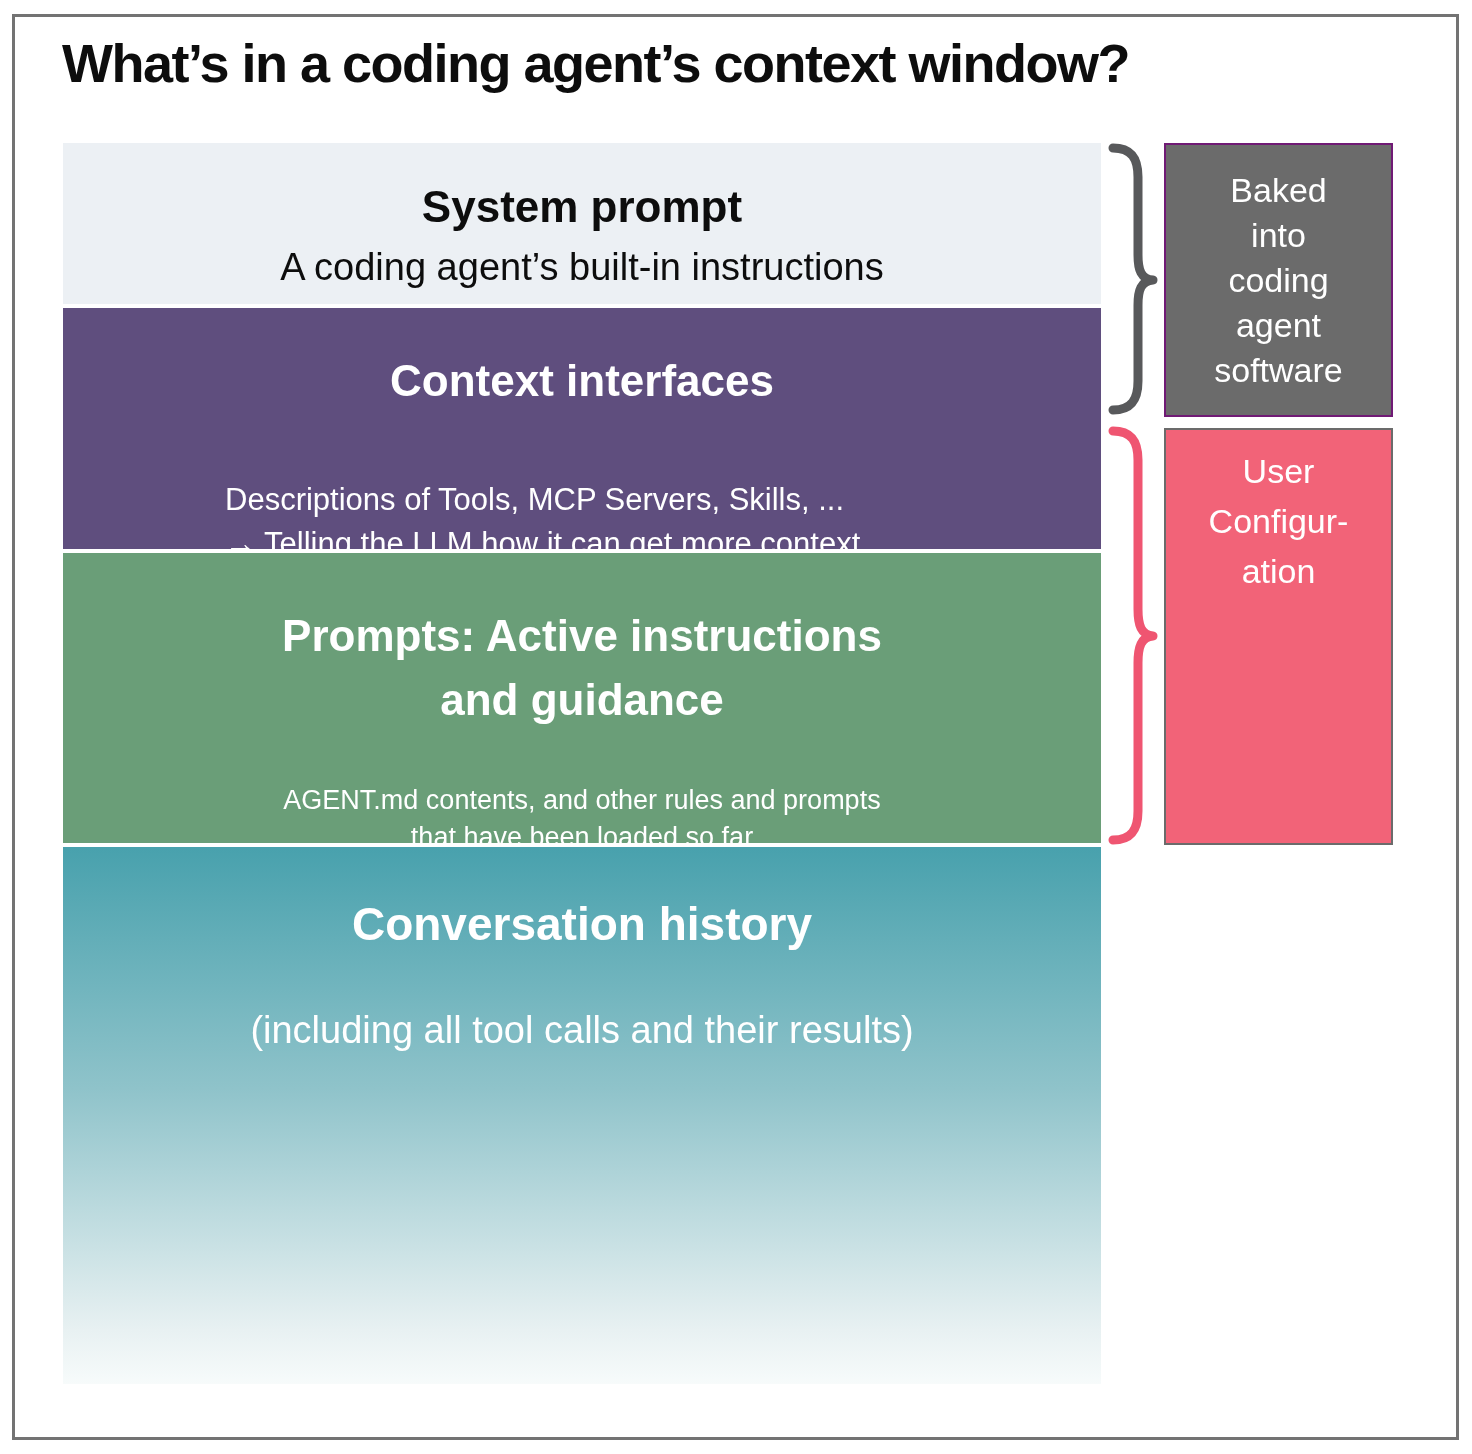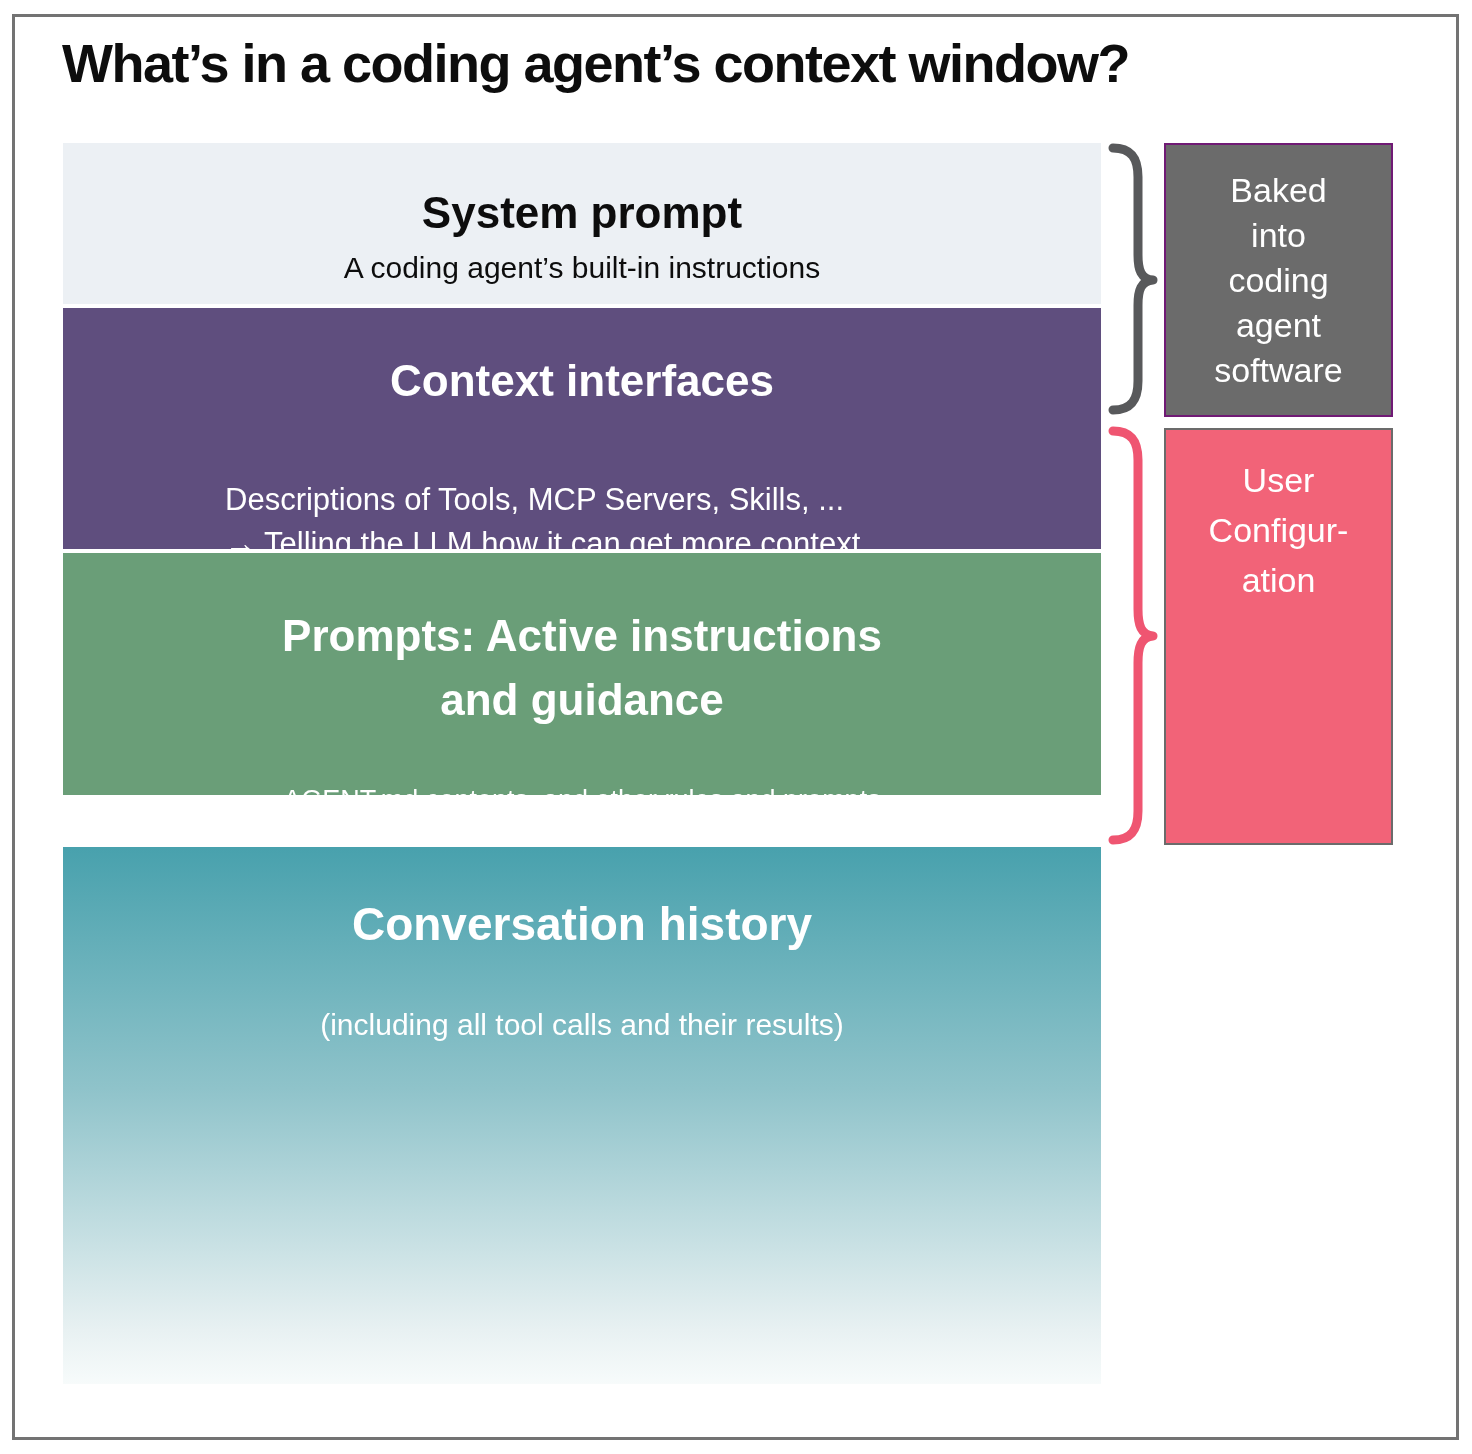--- a/index.html
+++ b/index.html
@@ -32,37 +32,37 @@
     top:143px;height:161px;
     background:var(--box-system,#ECF0F4);
     justify-content:center;gap:7px;
   }
   .box-context{
     top:308px;height:241px;
     background:var(--box-context,#5F4E7E);
     padding-top:18px;
   }
   .box-prompts{
-    top:553px;height:242px;
+    top:553px;height:290px;
     background:var(--box-prompts,#6A9E78);
     padding-top:24px;
   }
   .box-history{
     top:847px;height:537px;
     background:linear-gradient(180deg,var(--history-top,#48A1AD) 0%,#8FC3CA 45%,#E8F1F2 90%,var(--history-bottom,#F7FBFB) 100%);
     padding-top:22px;
   }
   .box-title{
     font-size:44px;font-weight:700;color:var(--text-light,#fff);
     line-height:1.25;
     margin-top:27px;
   }
   .box-title.multiline{line-height:1.45;}
   .box-sub{
-    font-size:30px;font-weight:400;color:var(--text-light,#fff);
+    font-size:38px;font-weight:400;color:var(--text-light,#fff);
     line-height:1.4;
   }
   .dark{color:var(--text-dark,#101010);}
   .pre{white-space:pre-line;}
   .context-details{
     align-self:flex-start;
     text-align:left;
     padding-left:162px;
     font-size:31px;line-height:44px;
     margin-top:26px;
@@ -87,21 +87,21 @@
     top:143px;height:274px;
     background:var(--baked-bg,#6B6B6B);
     border:2px solid #701a75;
     justify-content:center;
   }
   .side-box-gray .side-label{font-size:34px;line-height:45px;}
   .side-box-pink{
     top:428px;height:417px;
     background:var(--config-bg,#F26378);
     border:2px solid #6B6B6B;
-    padding-top:25px;
+    padding-top:16px;
   }
   .side-box-pink .side-label{font-size:34px;line-height:50px;}
 </style>
 </head>
 <body>
 
 <div class="canvas">
 
   <div class="frame"></div>
 

